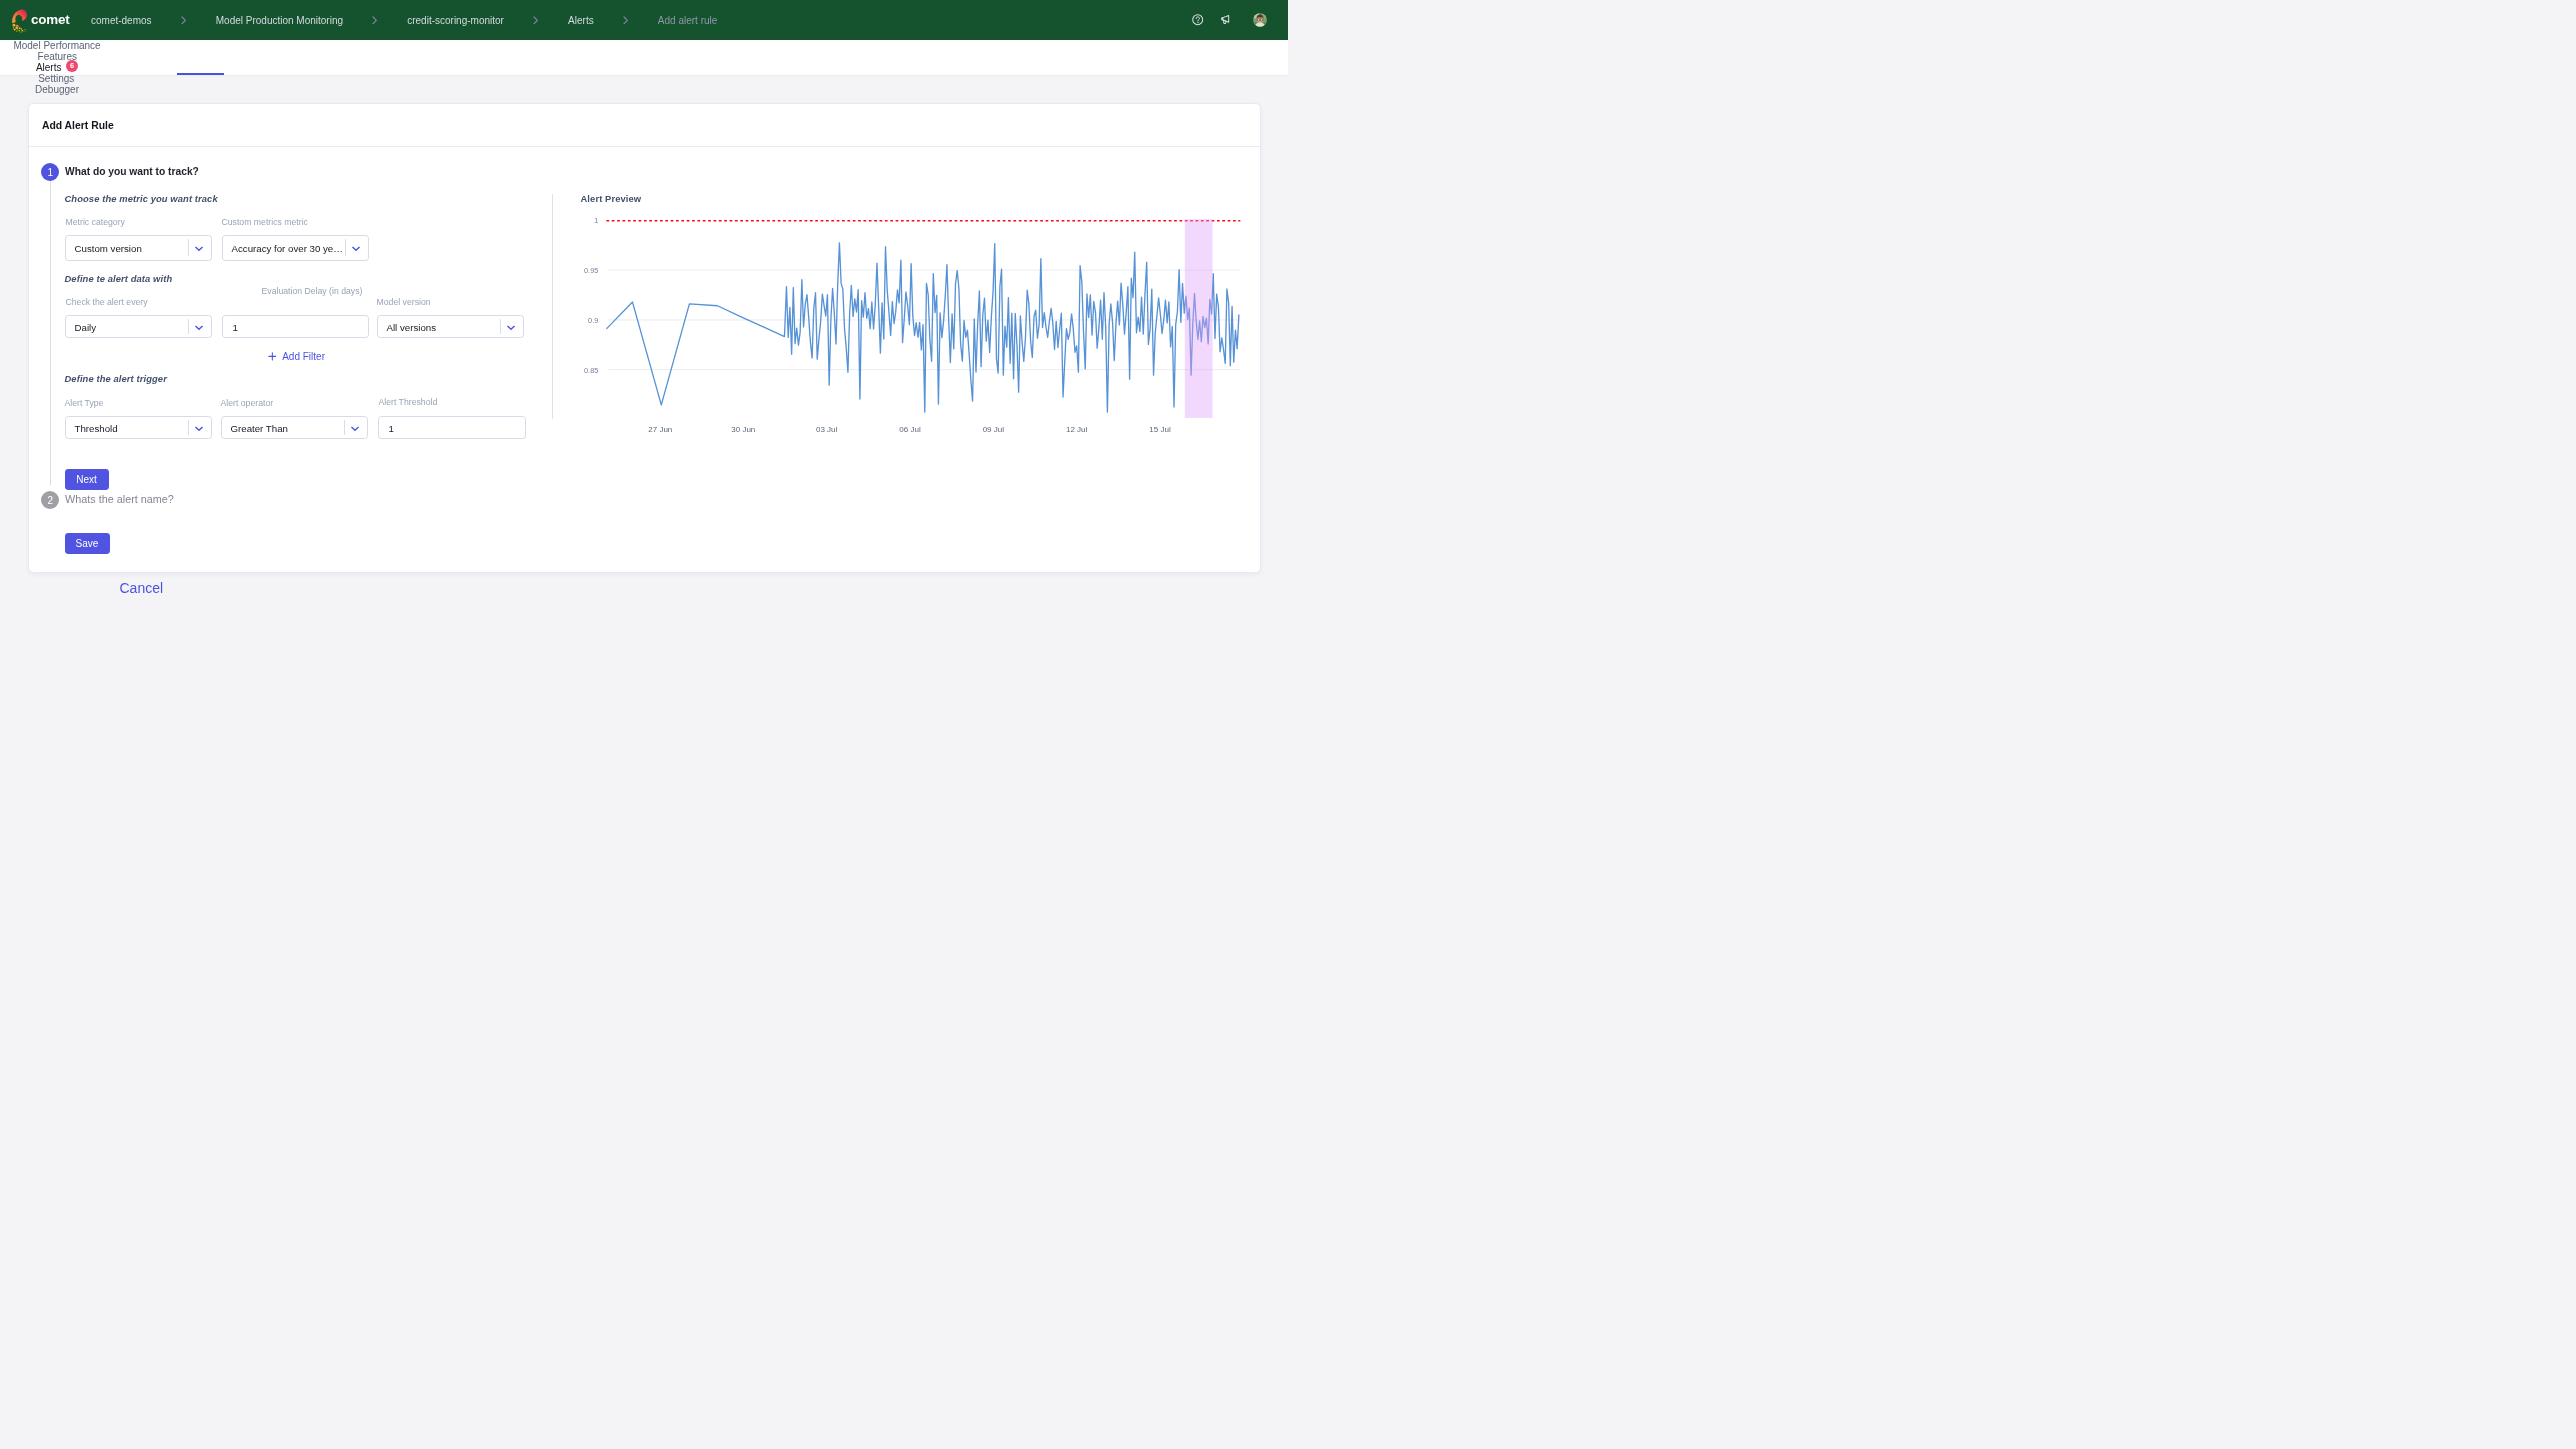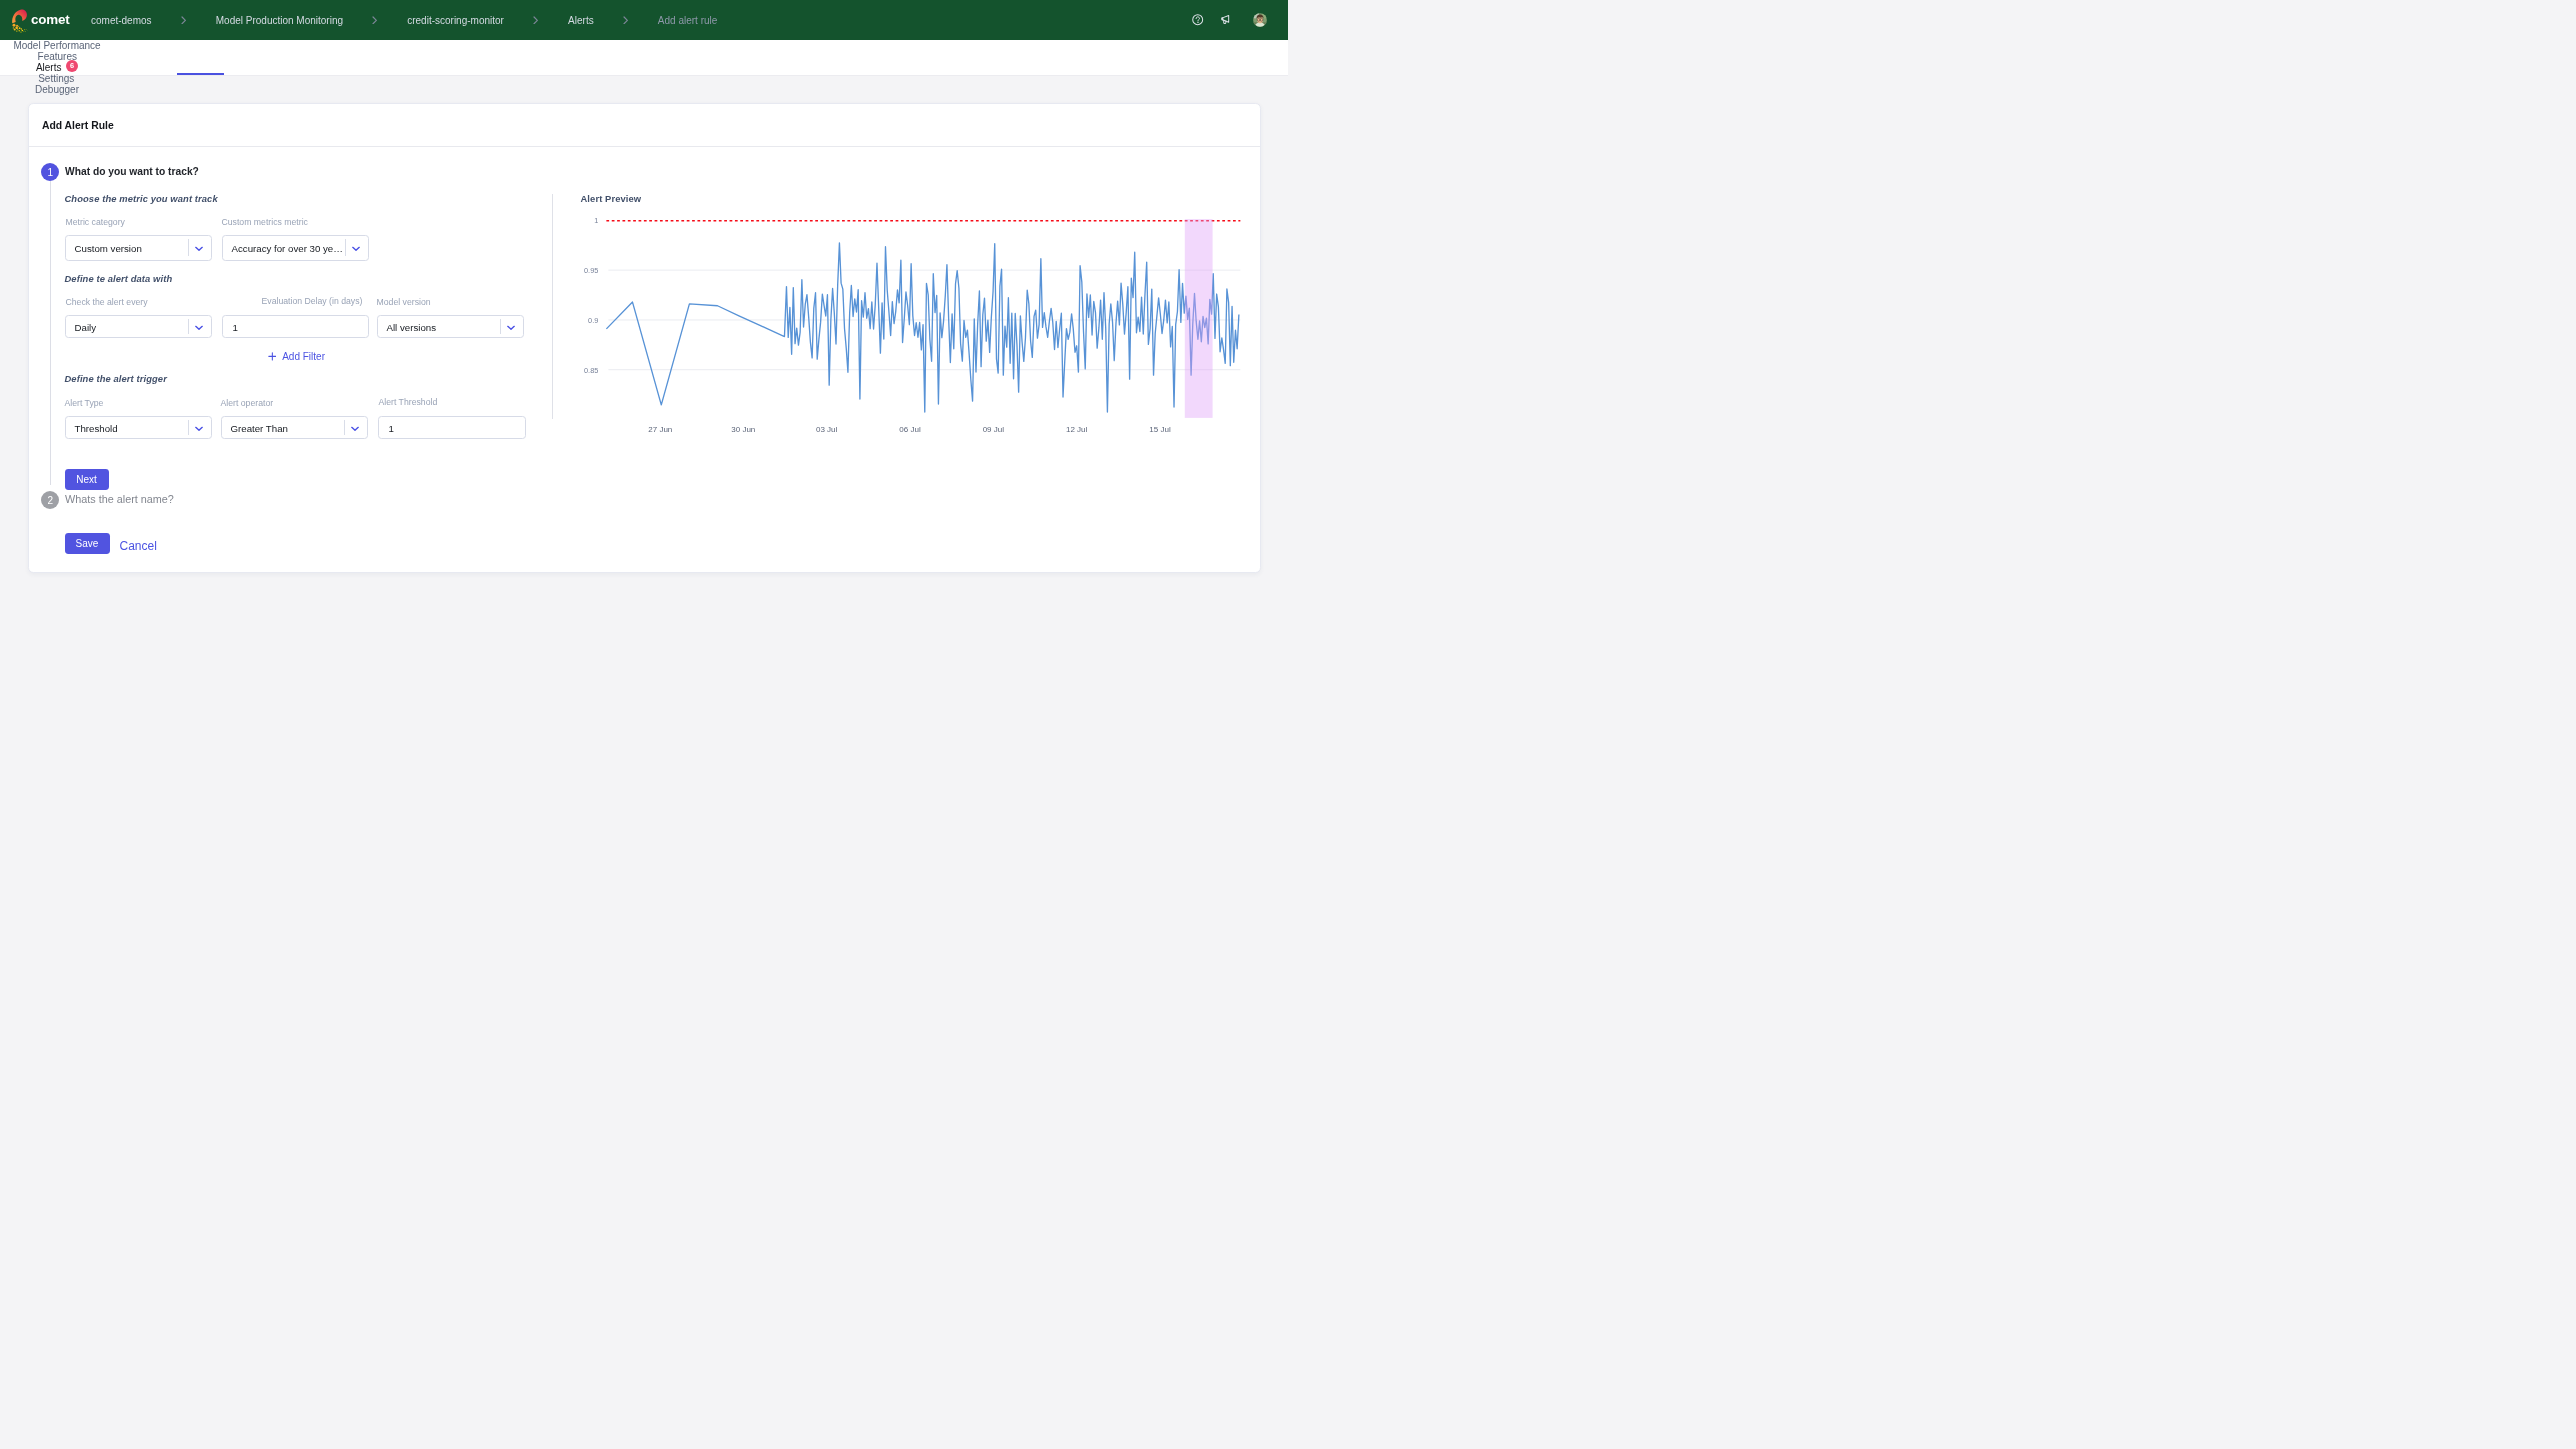--- a/index.html
+++ b/index.html
@@ -33,21 +33,21 @@
 .sechead { position:absolute; font-size:9.4px; letter-spacing:0.1px; font-weight:bold; color:#42506a;font-style:italic; }
 .lbl { position:absolute; font-size:8.7px; color:#99a3b6; }
 .selbox { position:absolute; width:147px; background:#fff; border:0.7px solid #d7dbe7; border-radius:3.4px; font-size:9.7px; color:#161a20; }
 .selbox .val { position:absolute; left:9px; top:50%; transform:translateY(-50%); white-space:nowrap; }
 .selbox .vd { position:absolute; left:122px; top:3.4px; bottom:3.4px; width:0.7px; background:#d9dde8; }
 .selbox .ch { position:absolute; left:129px; top:50%; transform:translateY(-50%); }
 .inpbox { position:absolute; width:147px; background:#fff; border:0.7px solid #d7dbe7; border-radius:3.4px; font-size:9.7px; color:#161a20; }
 .inpbox .val { position:absolute; left:10px; top:50%; transform:translateY(-50%); }
 .btn { position:absolute; background:#5154e0; border-radius:3.4px; color:#fff; font-size:10px; display:flex; align-items:center; justify-content:center; }
 .addfilter { position:absolute; display:flex; align-items:center; gap:6px; color:#4b53e2; font-size:10px; }
-.cancel { position:absolute; color:#4b53e2; font-size:12px; }
+.cancel { position:absolute; color:#4b53e2; font-size:14px;margin-top:41px; }
 .vdiv { position:absolute; left:523px; top:90px; width:0.7px; height:225px; background:#dfe1e8; }
 .chtitle { position:absolute; left:552px; top:89px; font-size:9.4px; letter-spacing:0.1px; font-weight:bold; color:#42506a; }
 </style>
 </head>
 <body>
 <div class="nav">
 <svg class="logo" width="18" height="25.5" viewBox="0 0 27 38">
 <defs>
         <linearGradient id="lg" x1="0" y1="1" x2="1" y2="0">
 <stop offset="0" stop-color="#f5a33c"></stop>
@@ -171,21 +171,21 @@
 <div class="selbox" style="left:193px; top:131px; height:25.5px; width:147px;">
       <span class="val">Accuracy for over 30 ye…</span>
       <span class="vd"></span>
       <span class="ch"><svg width="8" height="4.7" viewBox="0 0 12 7">
           <path d="M1.2,1 L6,5.6 L10.8,1" fill="none" stroke="#4b52e5" stroke-width="2.1" stroke-linecap="round" stroke-linejoin="round"></path>
         </svg></span>
     </div>
 
 <div class="sechead" style="left:36px; top:169px;">Define te alert data with</div>
 <div class="lbl" style="left:37px; top:193px;">Check the alert every</div>
-<div class="lbl" style="left:193px; top:192px;padding-left:40px;">Evaluation Delay (in days)</div>
+<div class="lbl" style="left:193px; top:182px;padding-left:40px;">Evaluation Delay (in days)</div>
 <div class="lbl" style="left:348px; top:193px;">Model version</div>
 <div class="selbox" style="left:36px; top:211px; height:23px;">
       <span class="val">Daily</span>
       <span class="vd"></span>
       <span class="ch"><svg width="8" height="4.7" viewBox="0 0 12 7">
           <path d="M1.2,1 L6,5.6 L10.8,1" fill="none" stroke="#4b52e5" stroke-width="2.1" stroke-linecap="round" stroke-linejoin="round"></path>
         </svg></span>
     </div>
 <div class="inpbox" style="left:193px; top:211px; height:23px;">
       <span class="val">1</span>

